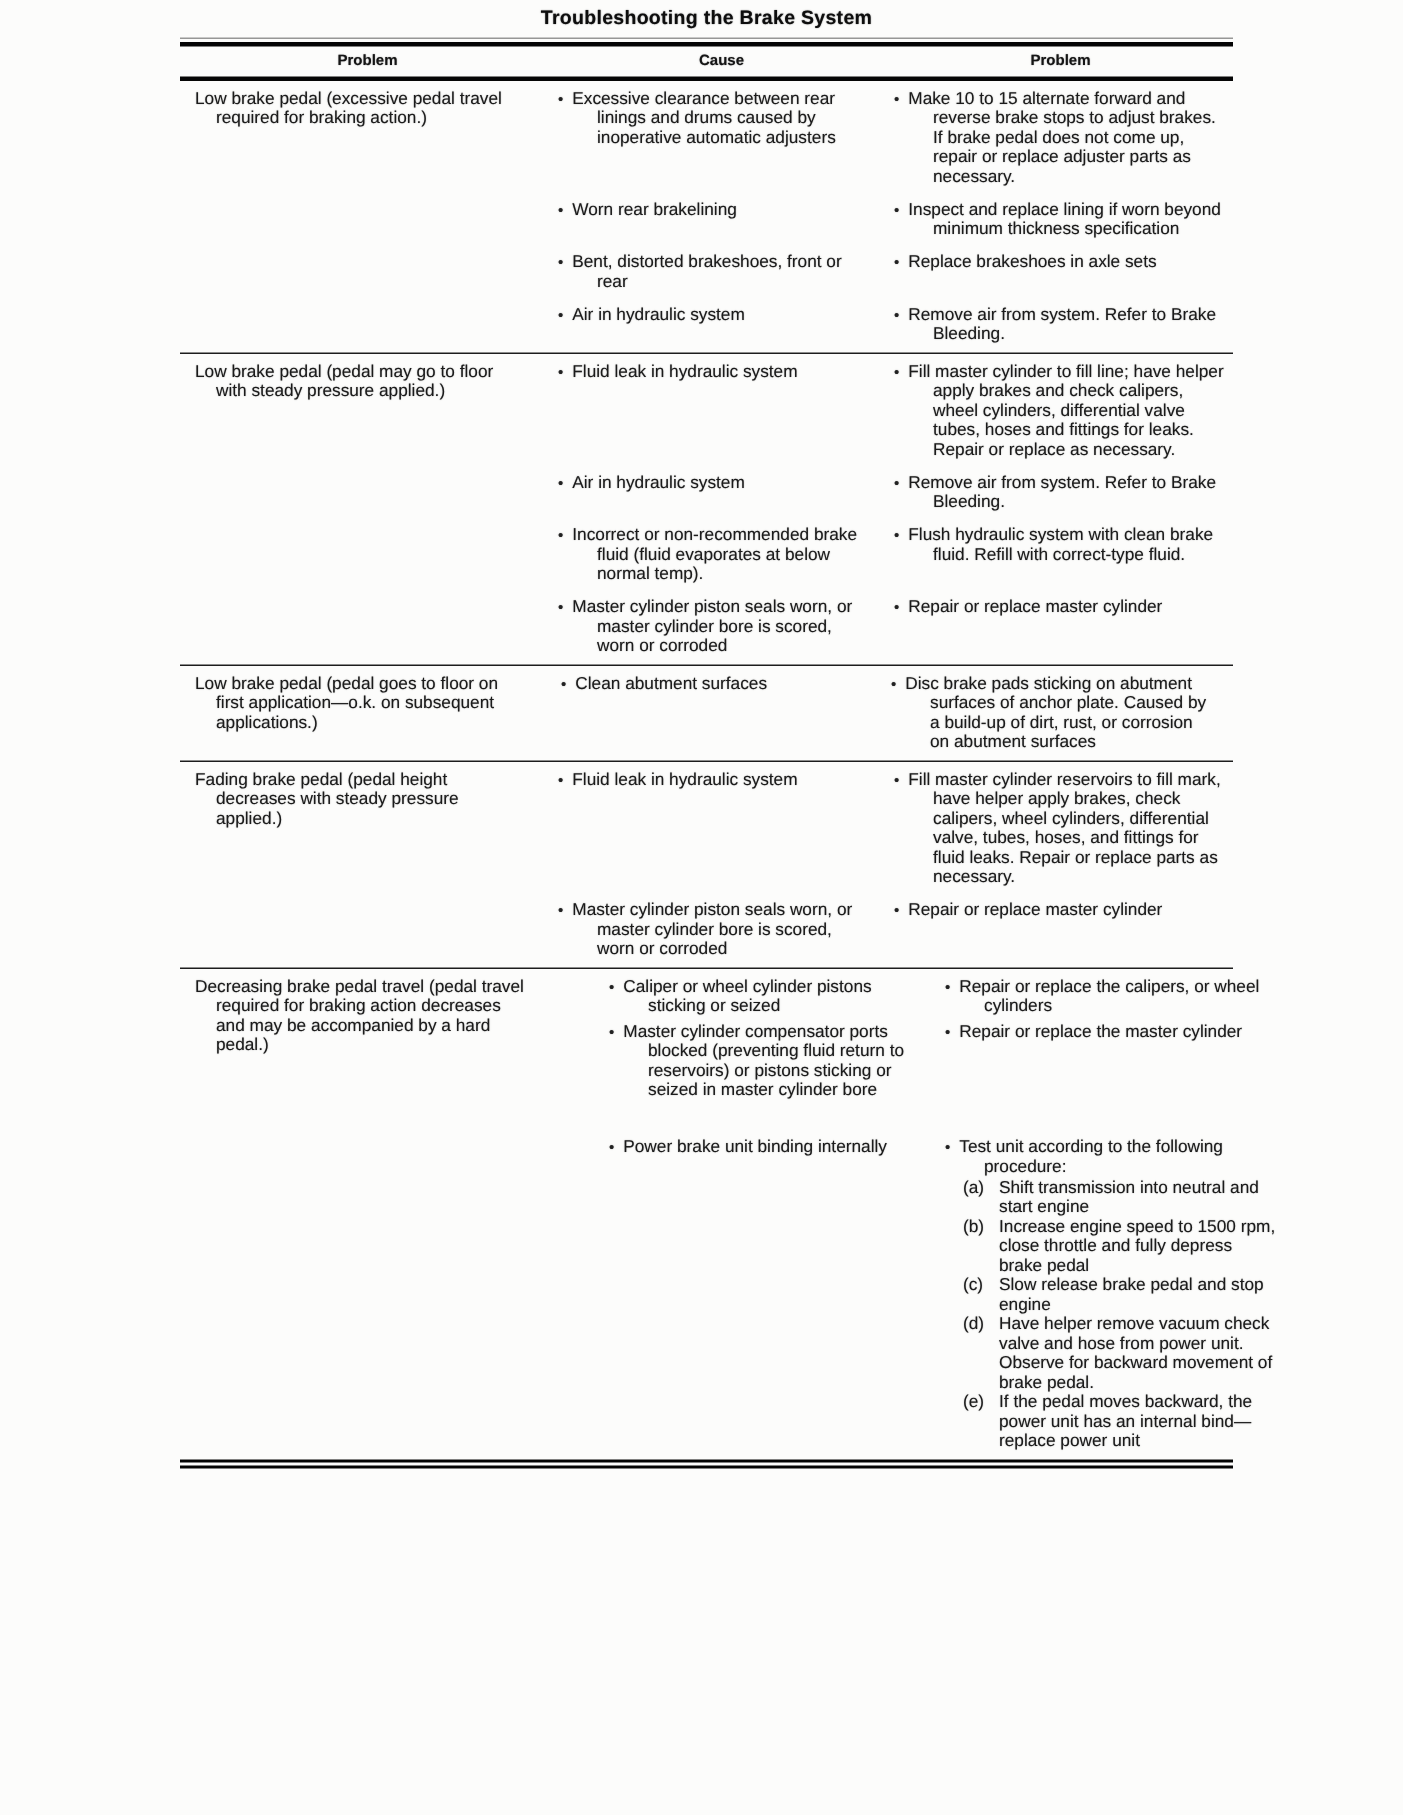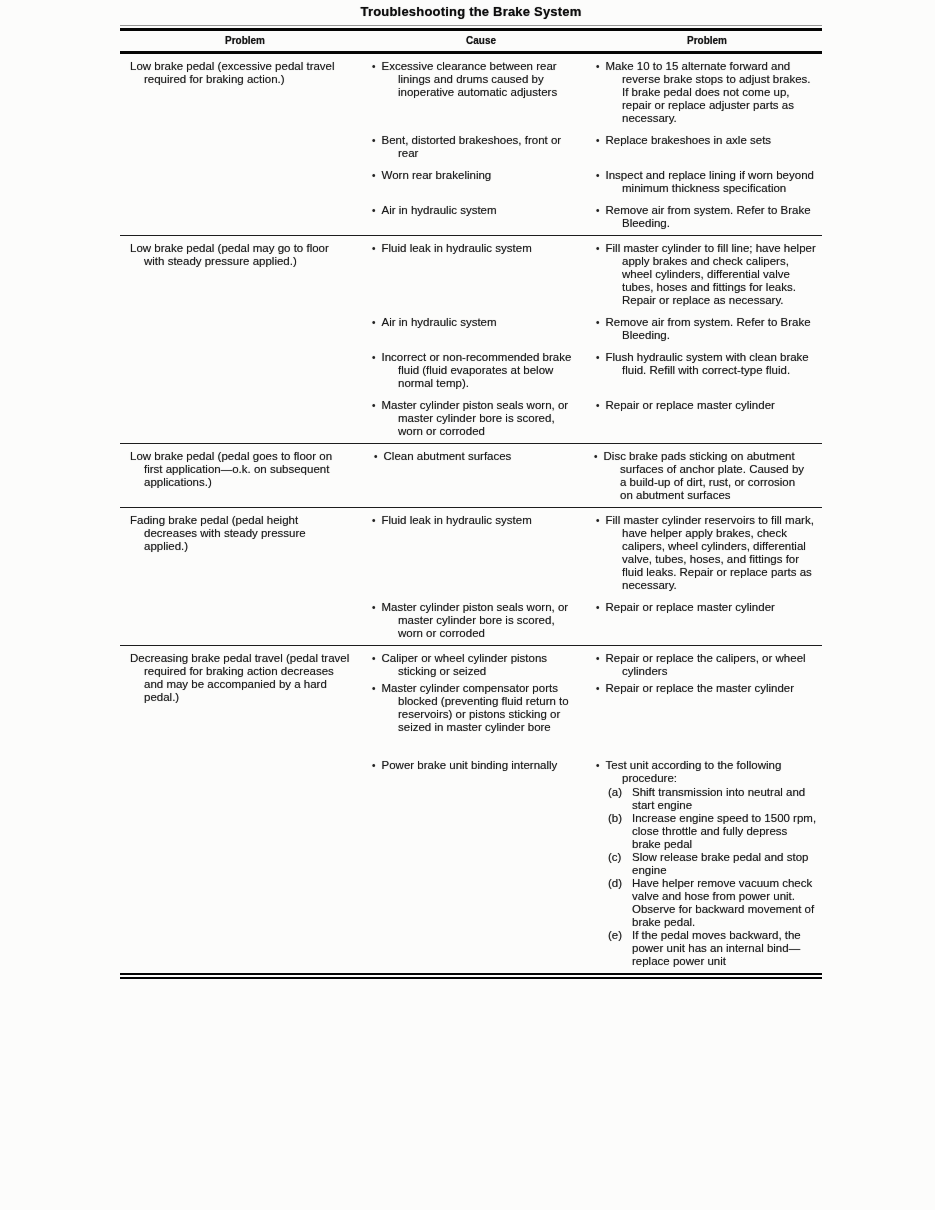--- a/index.html
+++ b/index.html
@@ -47,21 +47,21 @@
   }
   .trow {
     display: grid;
     grid-template-columns: 250px 222px 230px;
     padding: 6px 0 5px 0;
     border-bottom: 1.8px solid #1d1d1d;
     font-size: 11.5px;
     line-height: 13px;
     text-shadow: 0 0 0.8px rgba(27,27,27,0.5);
   }
-  .trow:last-child { border-bottom: none; }
+  .trow:last-child { border-bottom: none; gap: 34px; }
   .cell.problem {
     padding-left: 24px;
     padding-right: 18px;
     text-indent: -14px;
   }
   .pairs {
     grid-column: 2 / 4;
     display: flex;
     flex-direction: column;
   }
@@ -116,32 +116,32 @@
           <div class="pair">
             <div class="cell cause">
               <div class="item"><span class="bullet">•</span>Excessive clearance between rear linings and drums caused by inoperative automatic adjusters</div>
             </div>
             <div class="cell solution">
               <div class="item"><span class="bullet">•</span>Make 10 to 15 alternate forward and reverse brake stops to adjust brakes. If brake pedal does not come up, repair or replace adjuster parts as necessary.</div>
             </div>
           </div>
           <div class="pair">
             <div class="cell cause">
+              <div class="item"><span class="bullet">•</span>Worn rear brakelining</div>
+            </div>
+            <div class="cell solution">
+              <div class="item"><span class="bullet">•</span>Inspect and replace lining if worn beyond minimum thickness specification</div>
+            </div>
+          </div>
+          <div class="pair">
+            <div class="cell cause">
               <div class="item"><span class="bullet">•</span>Bent, distorted brakeshoes, front or rear</div>
             </div>
             <div class="cell solution">
               <div class="item"><span class="bullet">•</span>Replace brakeshoes in axle sets</div>
-            </div>
-          </div>
-          <div class="pair">
-            <div class="cell cause">
-              <div class="item"><span class="bullet">•</span>Worn rear brakelining</div>
-            </div>
-            <div class="cell solution">
-              <div class="item"><span class="bullet">•</span>Inspect and replace lining if worn beyond minimum thickness specification</div>
             </div>
           </div>
           <div class="pair">
             <div class="cell cause">
               <div class="item"><span class="bullet">•</span>Air in hydraulic system</div>
             </div>
             <div class="cell solution">
               <div class="item"><span class="bullet">•</span>Remove air from system. Refer to Brake Bleeding.</div>
             </div>
           </div>

